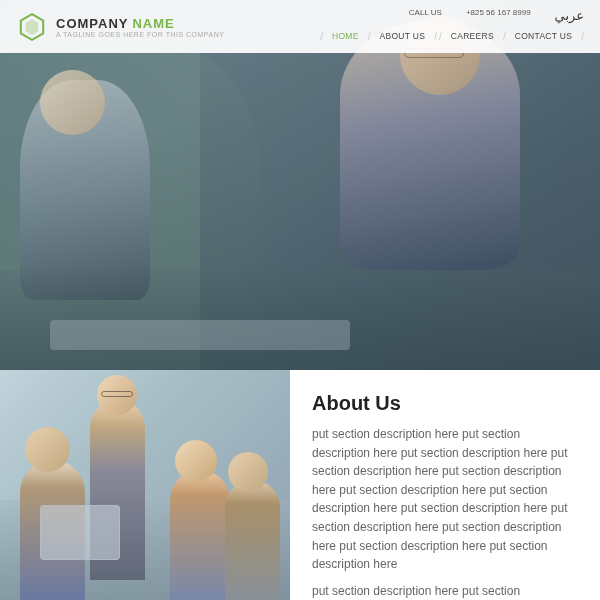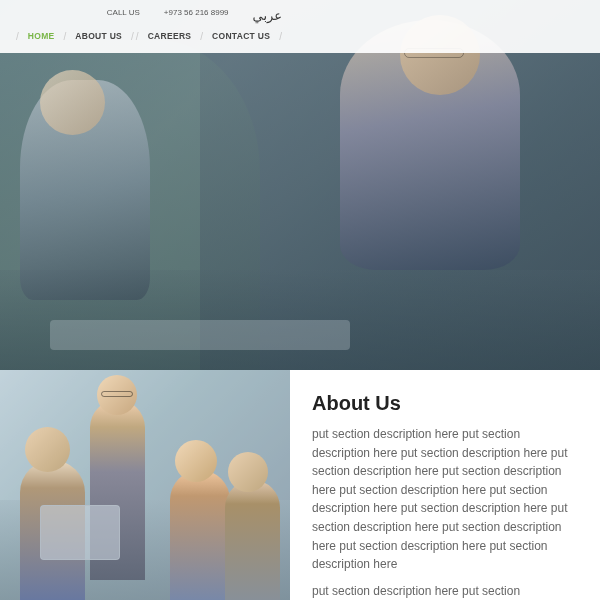--- a/index.html
+++ b/index.html
@@ -64,21 +64,21 @@
       font-size: 13px;
       color: #333;
     }
     .nav {
       display: flex;
       align-items: center;
       gap: 2px;
     }
     .nav-item {
       font-size: 8.5px;
-      font-weight: 700;
+      font-weight: 400;
       color: #444;
       padding: 4px 7px;
       cursor: pointer;
       letter-spacing: 0.3px;
       display: flex;
       align-items: center;
       gap: 2px;
       text-transform: uppercase;
     }
     .nav-item.active { color: #7ab648; }
@@ -170,25 +170,38 @@
       cursor: pointer;
       letter-spacing: 0.5px;
       margin-top: 4px;
       border: none;
     }
   </style>
 </head>
 <body>
 
 <div class="header">
+  <div class="logo-area">
+    <svg class="logo-icon" viewBox="0 0 40 40">
+      <polygon points="20,4 34,12 34,28 20,36 6,28 6,12" fill="none" stroke="#7ab648" stroke-width="2.5"></polygon>
+      <polygon points="20,10 28,15 28,25 20,30 12,25 12,15" fill="#7ab648" opacity="0.3"></polygon>
+    </svg>
+    <div class="logo-text-block">
+      <div style="display:flex;">
+        <span class="logo-company">COMPANY</span>
+        <span class="logo-name" style="margin-left:4px;">NAME</span>
+      </div>
+      <span class="logo-tagline">A TAGLINE GOES HERE FOR THIS COMPANY</span>
+    </div>
+  </div>
 
   <div class="header-right">
     <div class="top-bar-links">
       <span>CALL US</span>
-      <span style="cursor:pointer;">+973 56 216 8999</span>
+      <span style="cursor:pointer;">+825 56 167 8999</span>
       <span class="arabic" style="cursor:pointer;">عربي</span>
     </div>
     <nav class="nav">
       <span class="nav-sep">/</span>
       <span class="nav-item active">HOME</span>
       <span class="nav-sep">/</span>
       <span class="nav-item">ABOUT US</span>
       <span class="nav-sep">/</span>
       <span class="nav-sep">/</span>
       <span class="nav-item">CAREERS</span>

